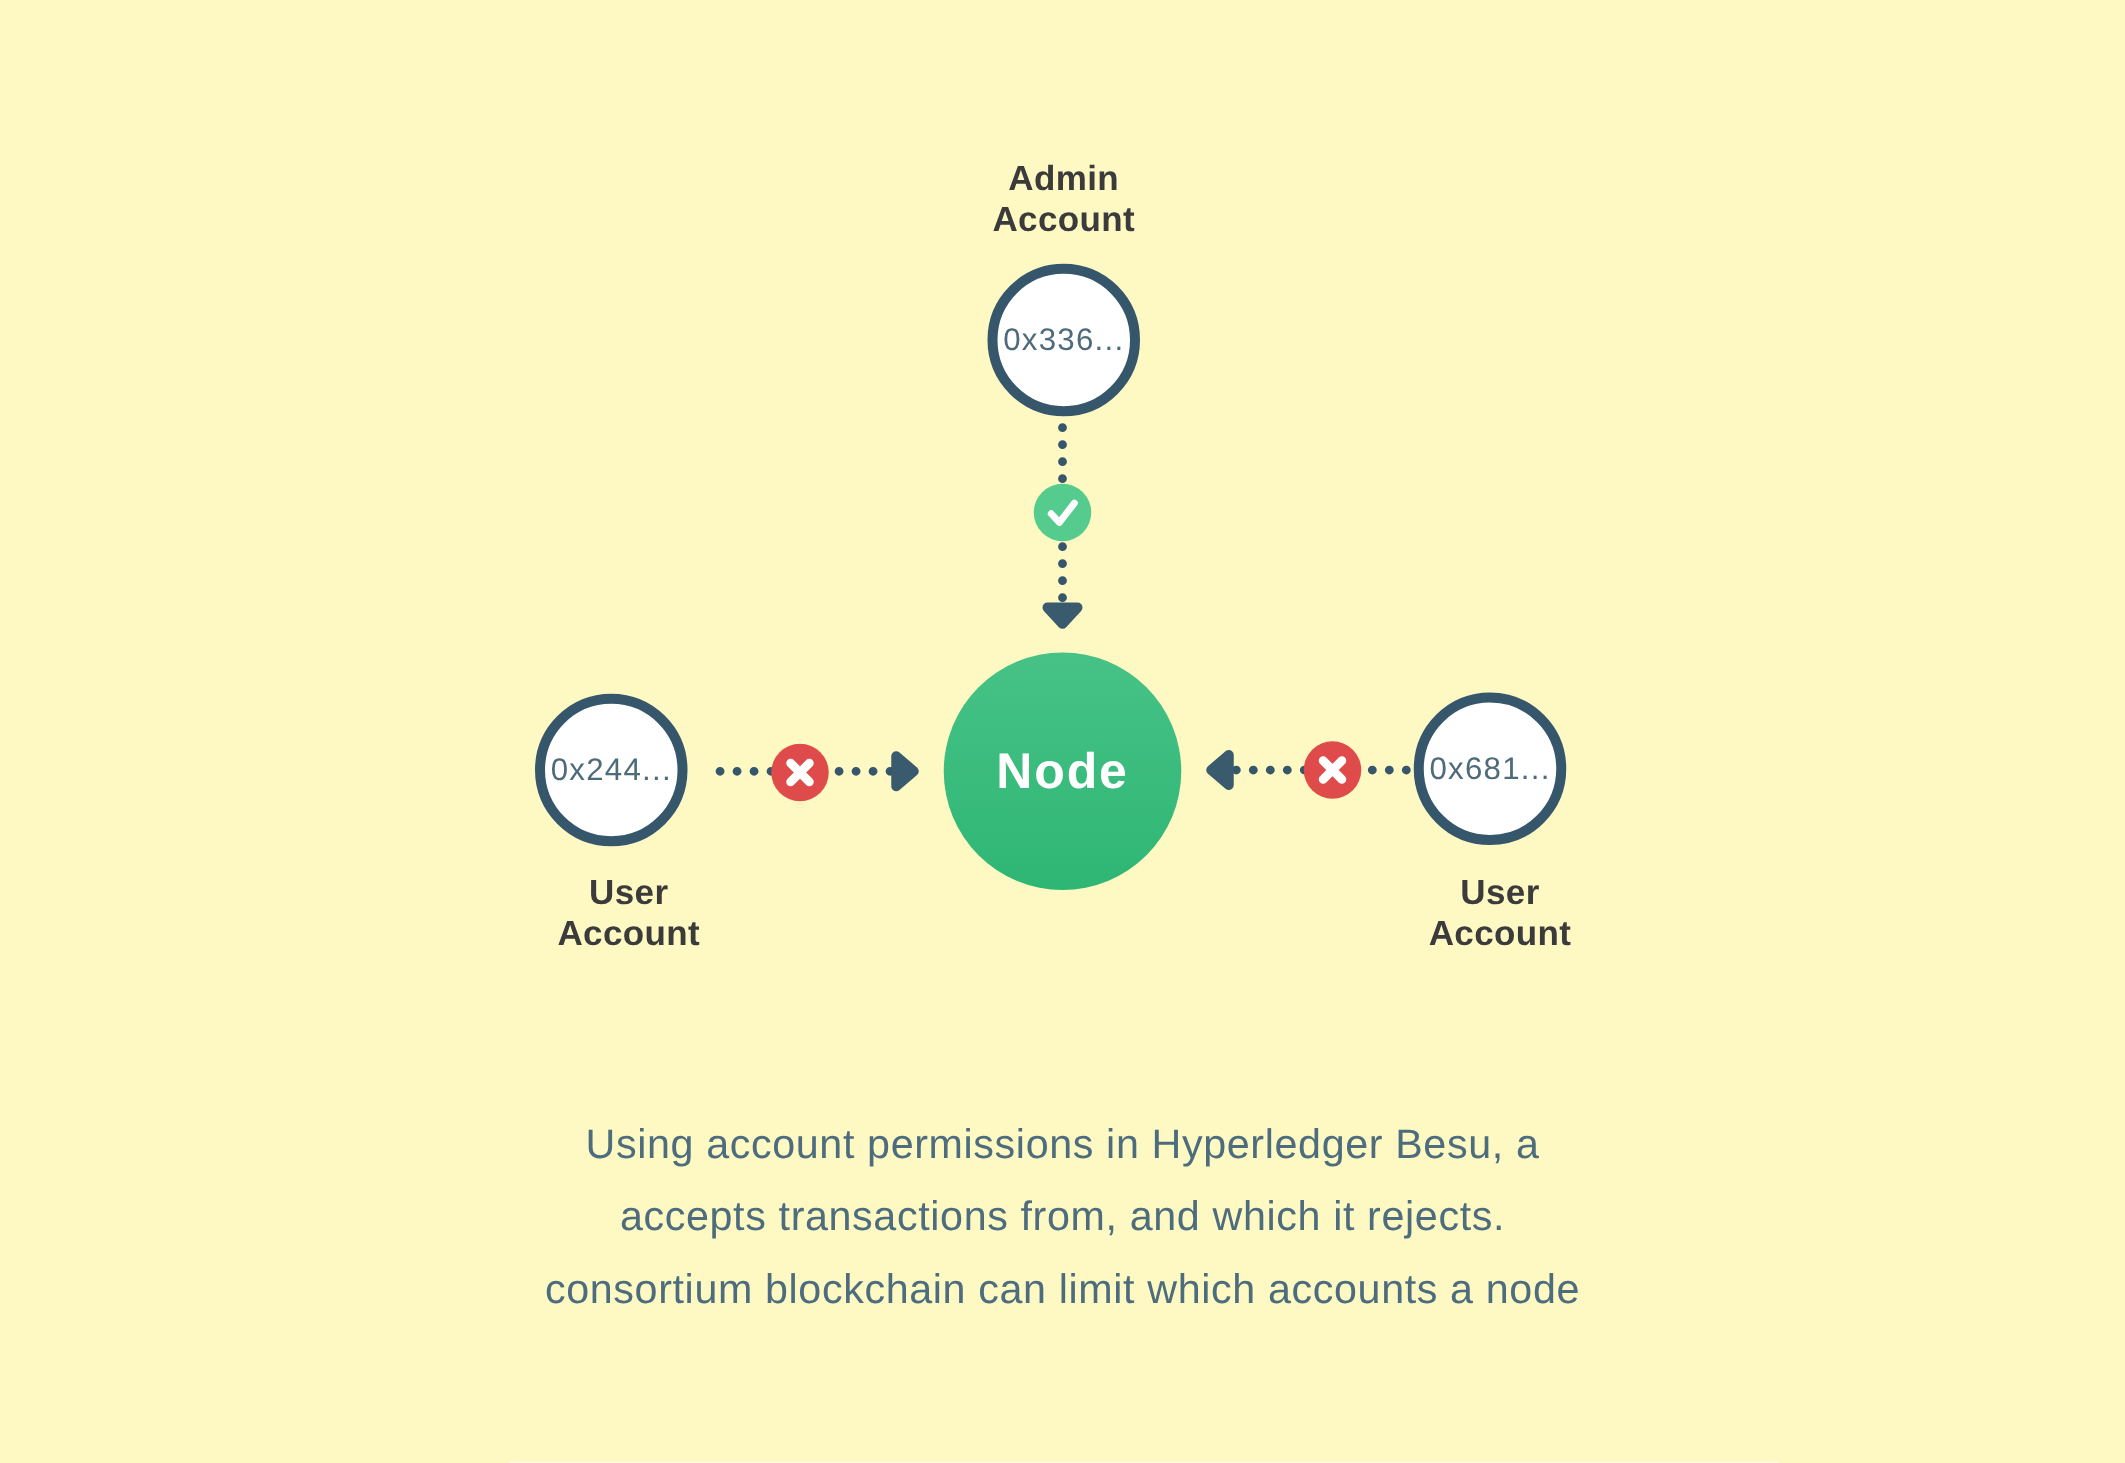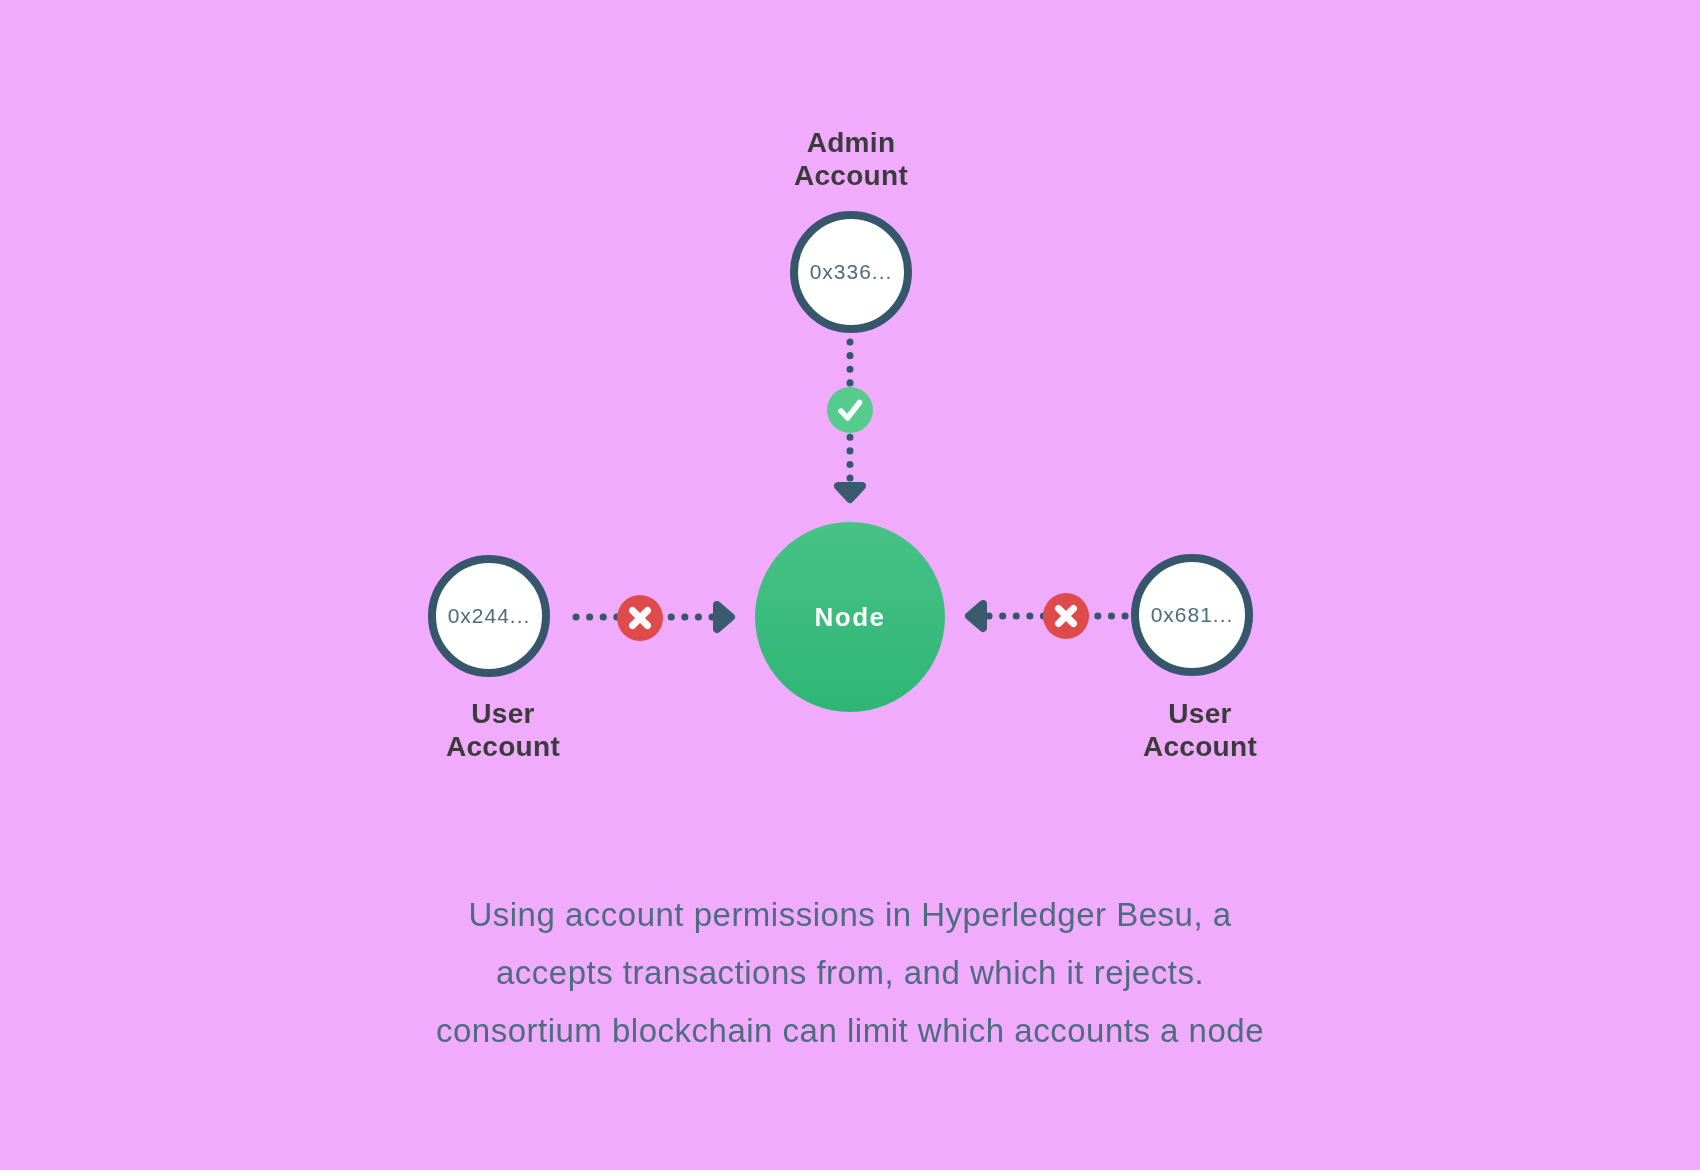--- a/index.html
+++ b/index.html
@@ -1,20 +1,20 @@
 <!DOCTYPE html>
 <html><head>
 <meta charset="utf-8">
 <style>
   html, body { margin: 0; padding: 0; background: #ffffff; }
   .canvas {
     position: relative;
     width: 1700px;
     height: 1170px;
-    background: #f0abfc;
+    background: #fef9c3;
     overflow: hidden;
     font-family: "Liberation Sans", sans-serif;
   }
   .abs { position: absolute; }
 
   
   .acct-label {
     width: 300px;
     text-align: center;
     font-size: 28px;
@@ -30,39 +30,39 @@
     width: 122px;
     height: 122px;
     border: 8px solid #36566C;
     border-radius: 50%;
     background: #ffffff;
     display: flex;
     align-items: center;
     justify-content: center;
   }
   .acct-address {
-    font-size: 21px;
+    font-size: 25px;
     color: #4E6B7B;
     letter-spacing: 1px;
     white-space: nowrap;
   }
 
   
   .node-circle {
     width: 190px;
     height: 190px;
     border-radius: 50%;
     background: linear-gradient(180deg, #47C287 0%, #2EB674 100%);
     display: flex;
     align-items: center;
     justify-content: center;
   }
   .node-label {
     color: #ffffff;
-    font-size: 26px;
+    font-size: 40px;
     font-weight: 700;
     letter-spacing: 1.5px;
   }
 
   
   .badge {
     width: 46px;
     height: 46px;
     border-radius: 50%;
     display: flex;

